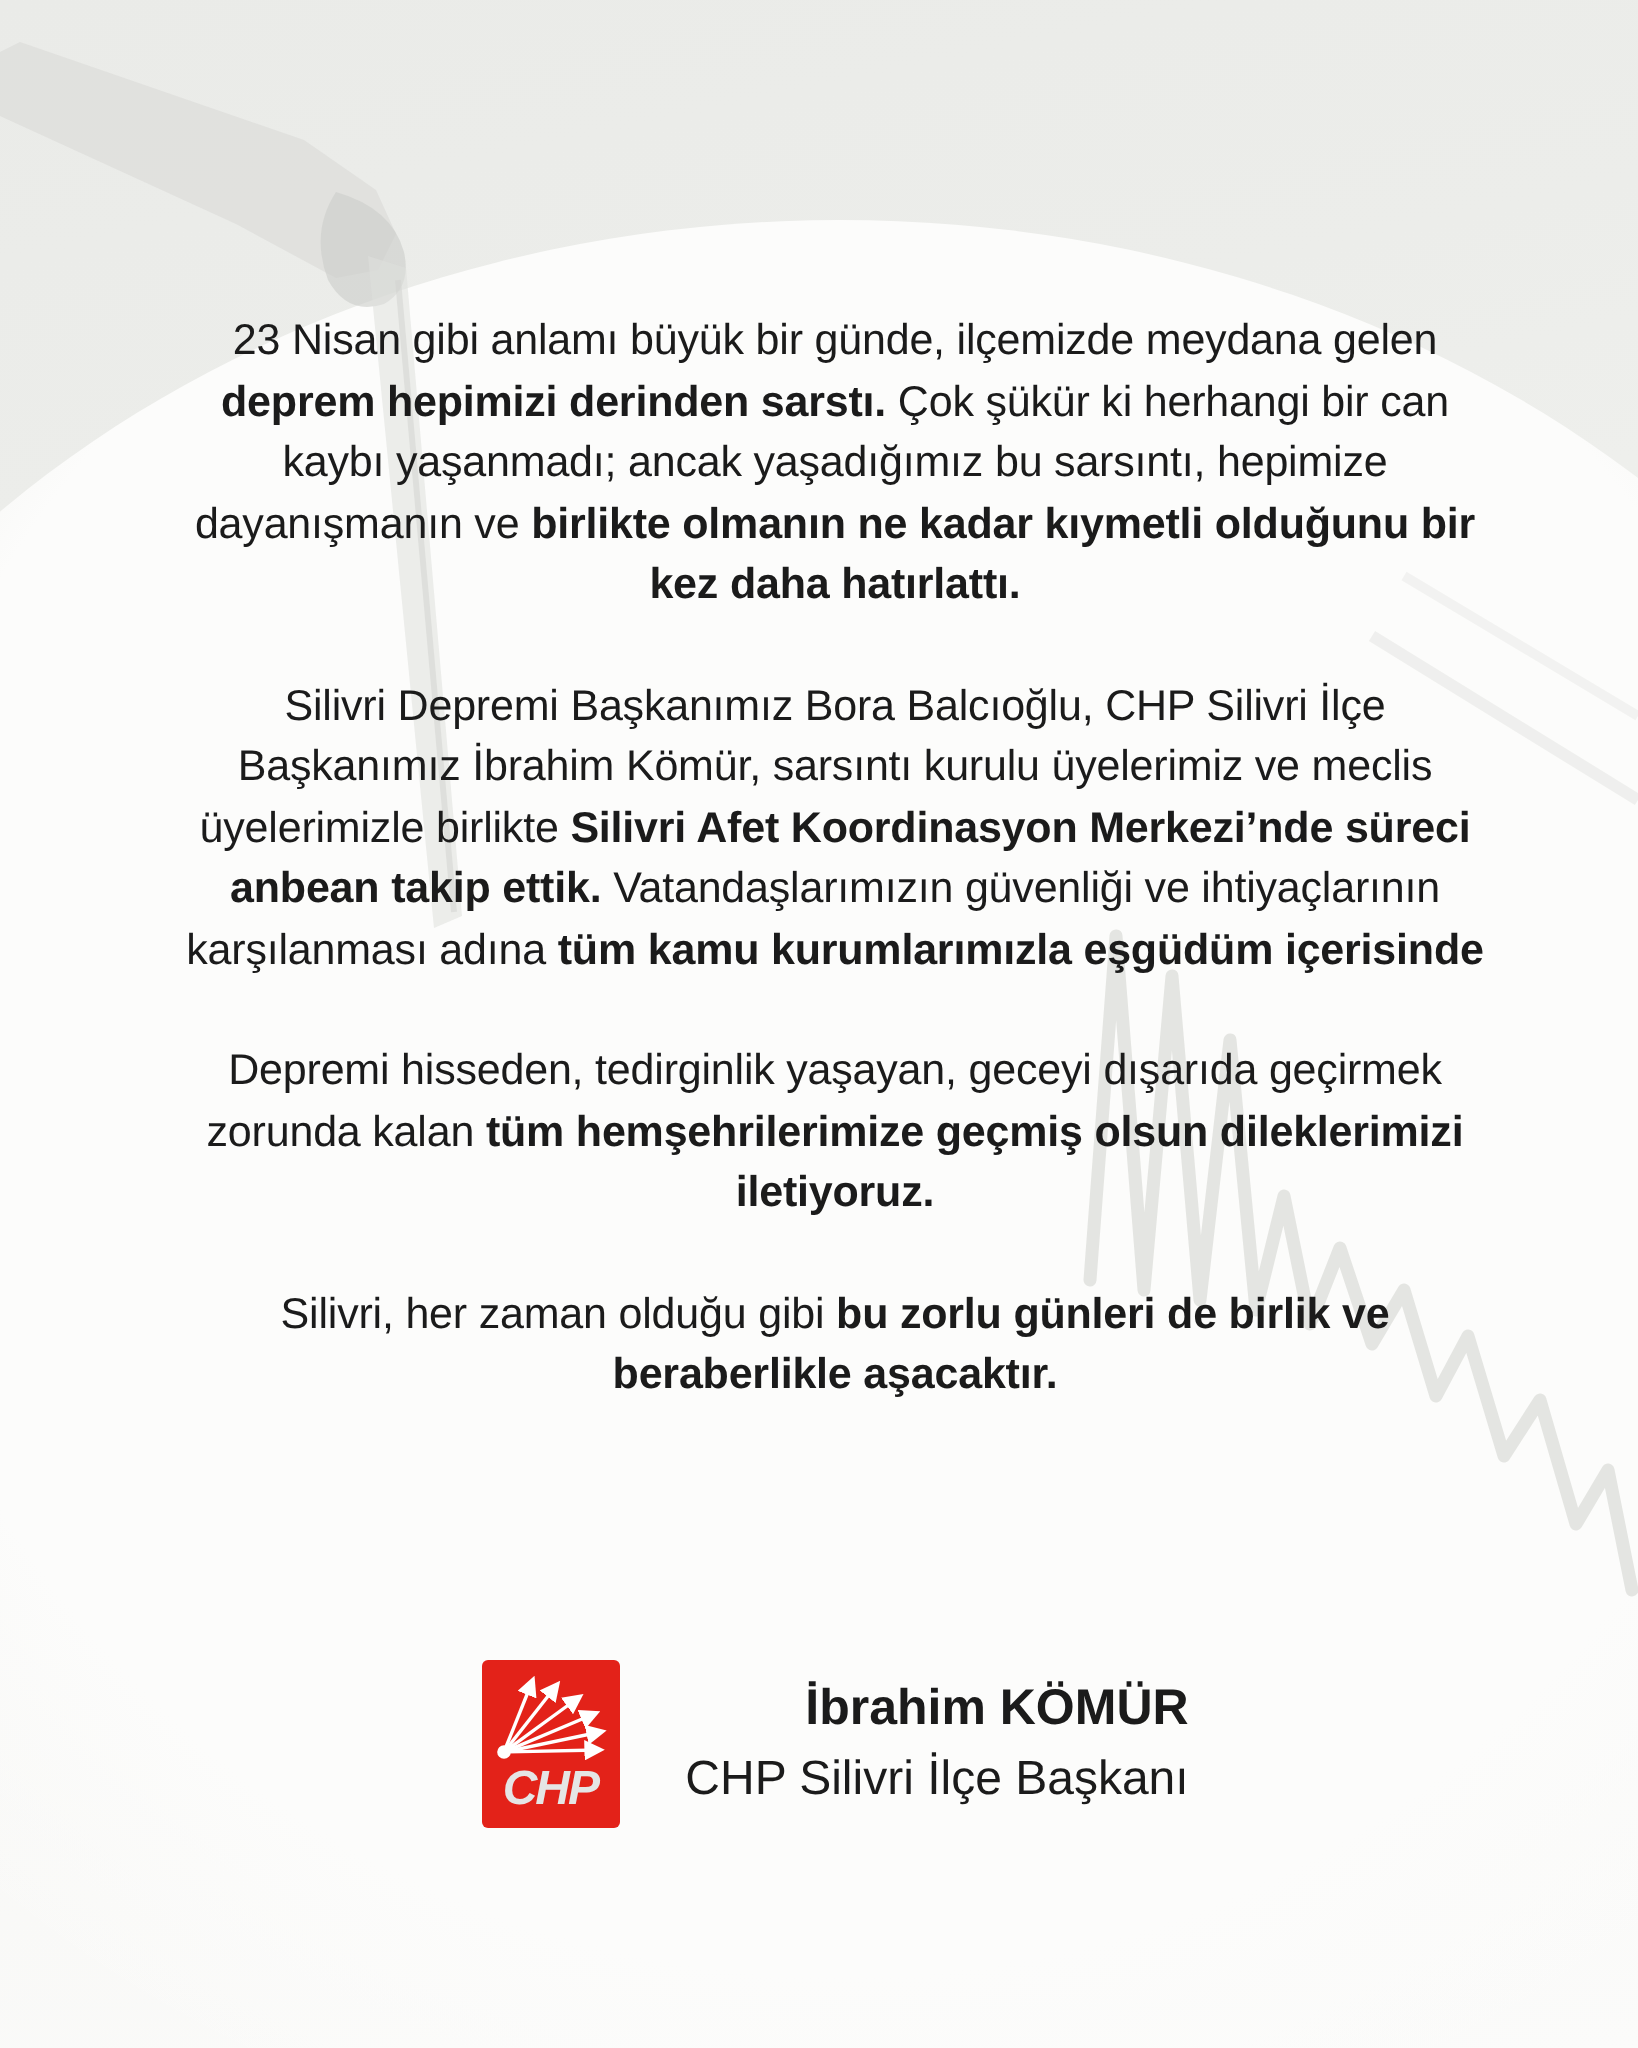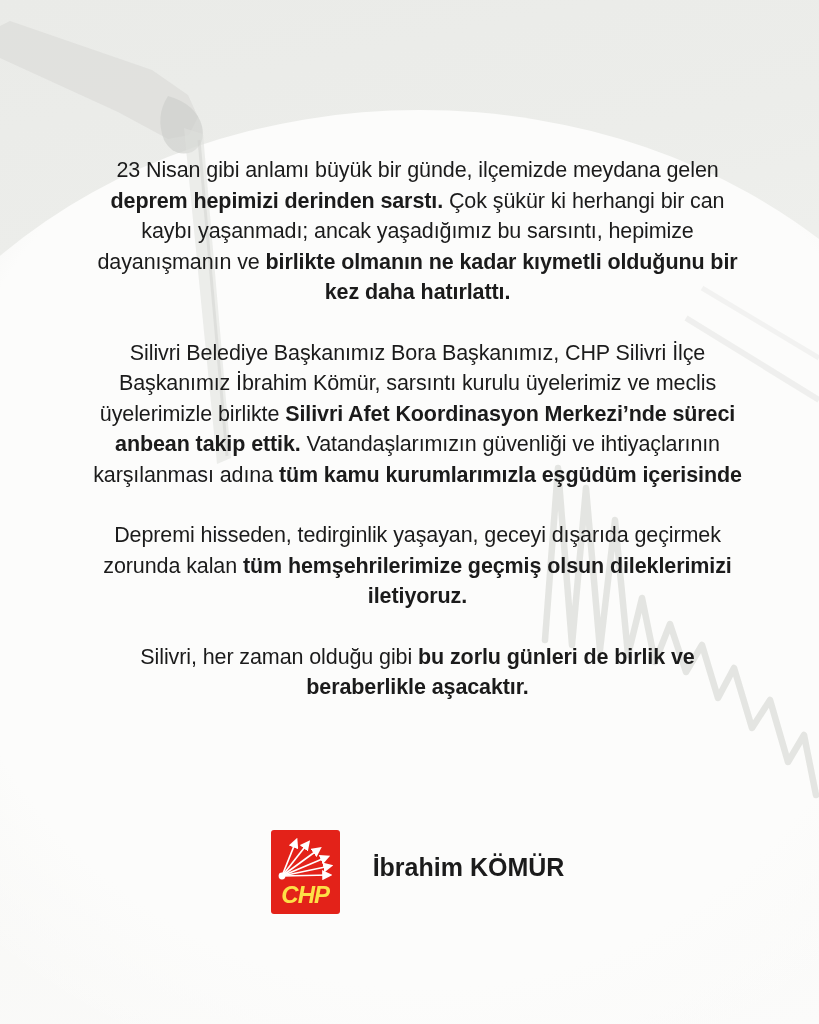--- a/index.html
+++ b/index.html
@@ -27,21 +27,21 @@
     position:absolute;top:830px;left:0;right:0;
     display:flex;justify-content:center;align-items:center;gap:33px;
   }
   .chp-logo{
     width:69px;height:84px;border-radius:3px;position:relative;
     display:flex;flex-direction:column;align-items:center;justify-content:flex-end;
     padding-bottom:7px;box-sizing:border-box;
   }
   .chp-logo svg{position:absolute;top:7px;left:5px;}
   .logo-text{
-    color:#fde047;font-weight:700;font-style:italic;
+    color:#e5e5e5;font-weight:700;font-style:italic;
     font-size:24px;line-height:1;letter-spacing:-1px;
   }
   .sig-text{text-align:right;}
   .sig-name{font-size:25px;font-weight:700;line-height:1.1;margin-bottom:9px;}
   .sig-title{font-size:24px;font-weight:400;line-height:1.1;}
 </style>
 </head>
 <body>
 
 <div class="canvas">
@@ -65,21 +65,21 @@
 
   <div class="content" style="color: rgb(27, 27, 27);">
       <div class="para">
         <div><span>23 Nisan gibi anlamı büyük bir günde, ilçemizde meydana gelen</span></div>
         <div><span class="b">deprem hepimizi derinden sarstı.</span><span> Çok şükür ki herhangi bir can</span></div>
         <div><span>kaybı yaşanmadı; ancak yaşadığımız bu sarsıntı, hepimize</span></div>
         <div><span>dayanışmanın ve </span><span class="b">birlikte olmanın ne kadar kıymetli olduğunu bir</span></div>
         <div><span class="b">kez daha hatırlattı.</span></div>
       </div>
       <div class="para">
-        <div><span>Silivri Belediye Başkanımız Bora Başkanımız, CHP Silivri İlçe</span></div>
+        <div><span>Silivri Depremi Başkanımız Bora Balcıoğlu, CHP Silivri İlçe</span></div>
         <div><span>Başkanımız İbrahim Kömür, sarsıntı kurulu üyelerimiz ve meclis</span></div>
         <div><span>üyelerimizle birlikte </span><span class="b">Silivri Afet Koordinasyon Merkezi’nde süreci</span></div>
         <div><span class="b">anbean takip ettik.</span><span> Vatandaşlarımızın güvenliği ve ihtiyaçlarının</span></div>
         <div><span>karşılanması adına </span><span class="b">tüm kamu kurumlarımızla eşgüdüm içerisinde</span></div>
       </div>
       <div class="para">
         <div><span>Depremi hisseden, tedirginlik yaşayan, geceyi dışarıda geçirmek</span></div>
         <div><span>zorunda kalan </span><span class="b">tüm hemşehrilerimize geçmiş olsun dileklerimizi</span></div>
         <div><span class="b">iletiyoruz.</span></div>
       </div>
@@ -104,16 +104,17 @@
           <line x1="6" y1="39" x2="51" y2="20" marker-end="url(#ah)"></line>
           <line x1="6" y1="39" x2="54" y2="29" marker-end="url(#ah)"></line>
           <line x1="6" y1="39" x2="53" y2="38" marker-end="url(#ah)"></line>
         </g>
         <circle cx="6" cy="39" r="3.4" fill="#ffffff"></circle>
       </svg>
       <div class="logo-text">CHP</div>
     </div>
     <div class="sig-text" style="color: rgb(27, 27, 27);">
       <div class="sig-name">İbrahim KÖMÜR</div>
+      <div class="sig-title">CHP Silivri İlçe Başkanı</div>
     </div>
   </div>
 
 </div>
 
 </body></html>

